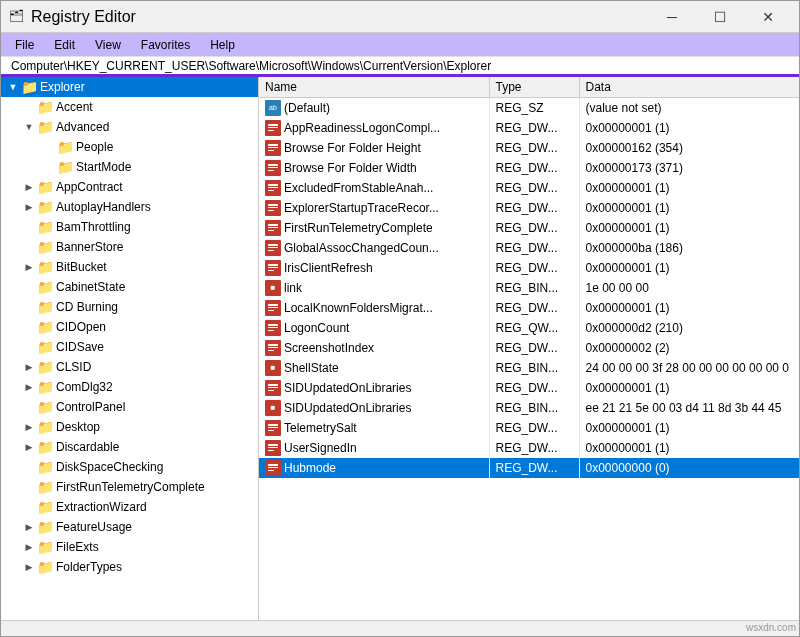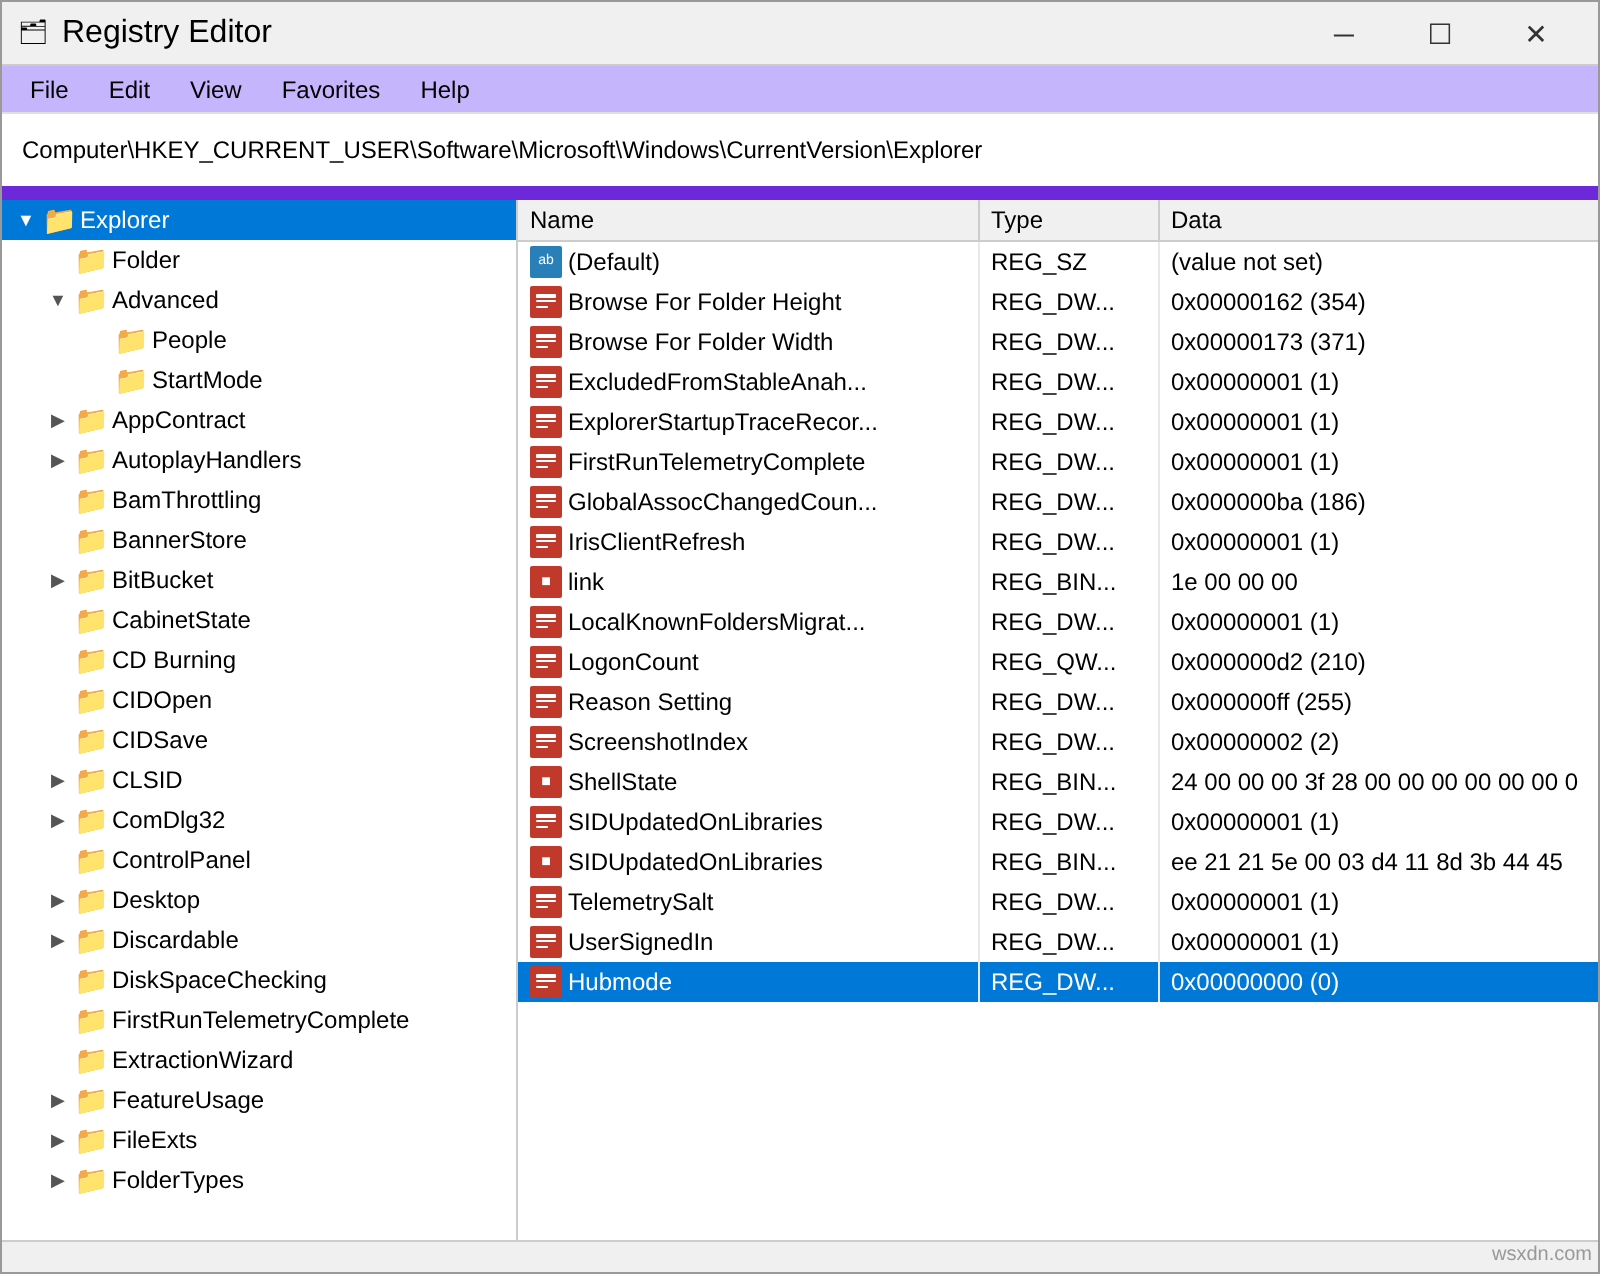--- a/index.html
+++ b/index.html
@@ -68,25 +68,25 @@
     }
     .menu-item {
       padding: 2px 10px;
       cursor: pointer;
       font-size: 12px;
       height: 22px;
       display: flex;
       align-items: center;
     }
     .address-bar {
-      height: 43px;
+      height: 20px;
       display: flex;
       align-items: center;
       padding: 2px 6px;
-      border-bottom: 7px solid #6d28d9;
+      border-bottom: 3px solid #6d28d9;
       background: #fff;
       font-size: 12px;
     }
     .address-text {
       flex: 1;
       padding: 2px 4px;
       font-size: 12px;
       color: #000;
     }
     .content-area {
@@ -250,21 +250,21 @@
 
       <div class="tree-item selected" style="padding-left: 4px;">
         <span class="expander">▼</span>
         <span class="folder-icon">📁</span>
         <span class="tree-label">Explorer</span>
       </div>
 
       <div class="tree-item" style="padding-left: 20px;">
         <span class="expander">&nbsp;</span>
         <span class="folder-icon">📁</span>
-        <span class="tree-label">Folder</span>
+        <span class="tree-label">Accent</span>
       </div>
 
       <div class="tree-item" style="padding-left: 20px;">
         <span class="expander">▼</span>
         <span class="folder-icon">📁</span>
         <span class="tree-label">Advanced</span>
       </div>
 
       <div class="tree-item" style="padding-left: 40px;">
         <span class="expander">&nbsp;</span>
@@ -422,20 +422,35 @@
               </tr>
               <tr>
                 <td>
                   <div class="name-cell">
                     <span class="reg-icon-img" style="background: rgb(192, 57, 43);"><svg width="16" height="16" viewBox="0 0 16 16">
                         <rect x="1" y="2" width="14" height="12" rx="1" fill="#c0392b"></rect>
                         <rect x="3" y="4" width="10" height="2" rx="0.5" fill="white"></rect>
                         <rect x="3" y="7" width="10" height="1" rx="0.5" fill="white"></rect>
                         <rect x="3" y="10" width="6" height="1" rx="0.5" fill="white"></rect>
                       </svg></span>
+                    <span>AppReadinessLogonCompl...</span>
+                  </div>
+                </td>
+                <td>REG_DW...</td>
+                <td>0x00000001 (1)</td>
+              </tr>
+              <tr>
+                <td>
+                  <div class="name-cell">
+                    <span class="reg-icon-img" style="background: rgb(192, 57, 43);"><svg width="16" height="16" viewBox="0 0 16 16">
+                        <rect x="1" y="2" width="14" height="12" rx="1" fill="#c0392b"></rect>
+                        <rect x="3" y="4" width="10" height="2" rx="0.5" fill="white"></rect>
+                        <rect x="3" y="7" width="10" height="1" rx="0.5" fill="white"></rect>
+                        <rect x="3" y="10" width="6" height="1" rx="0.5" fill="white"></rect>
+                      </svg></span>
                     <span>Browse For Folder Height</span>
                   </div>
                 </td>
                 <td>REG_DW...</td>
                 <td>0x00000162 (354)</td>
               </tr>
               <tr>
                 <td>
                   <div class="name-cell">
                     <span class="reg-icon-img" style="background: rgb(192, 57, 43);"><svg width="16" height="16" viewBox="0 0 16 16">
@@ -567,35 +582,20 @@
               </tr>
               <tr>
                 <td>
                   <div class="name-cell">
                     <span class="reg-icon-img" style="background: rgb(192, 57, 43);"><svg width="16" height="16" viewBox="0 0 16 16">
                         <rect x="1" y="2" width="14" height="12" rx="1" fill="#c0392b"></rect>
                         <rect x="3" y="4" width="10" height="2" rx="0.5" fill="white"></rect>
                         <rect x="3" y="7" width="10" height="1" rx="0.5" fill="white"></rect>
                         <rect x="3" y="10" width="6" height="1" rx="0.5" fill="white"></rect>
                       </svg></span>
-                    <span>Reason Setting</span>
-                  </div>
-                </td>
-                <td>REG_DW...</td>
-                <td>0x000000ff (255)</td>
-              </tr>
-              <tr>
-                <td>
-                  <div class="name-cell">
-                    <span class="reg-icon-img" style="background: rgb(192, 57, 43);"><svg width="16" height="16" viewBox="0 0 16 16">
-                        <rect x="1" y="2" width="14" height="12" rx="1" fill="#c0392b"></rect>
-                        <rect x="3" y="4" width="10" height="2" rx="0.5" fill="white"></rect>
-                        <rect x="3" y="7" width="10" height="1" rx="0.5" fill="white"></rect>
-                        <rect x="3" y="10" width="6" height="1" rx="0.5" fill="white"></rect>
-                      </svg></span>
                     <span>ScreenshotIndex</span>
                   </div>
                 </td>
                 <td>REG_DW...</td>
                 <td>0x00000002 (2)</td>
               </tr>
               <tr>
                 <td>
                   <div class="name-cell">
                     <span class="reg-icon-img" style="background: rgb(192, 57, 43); font-size: 8px;">■</span>

